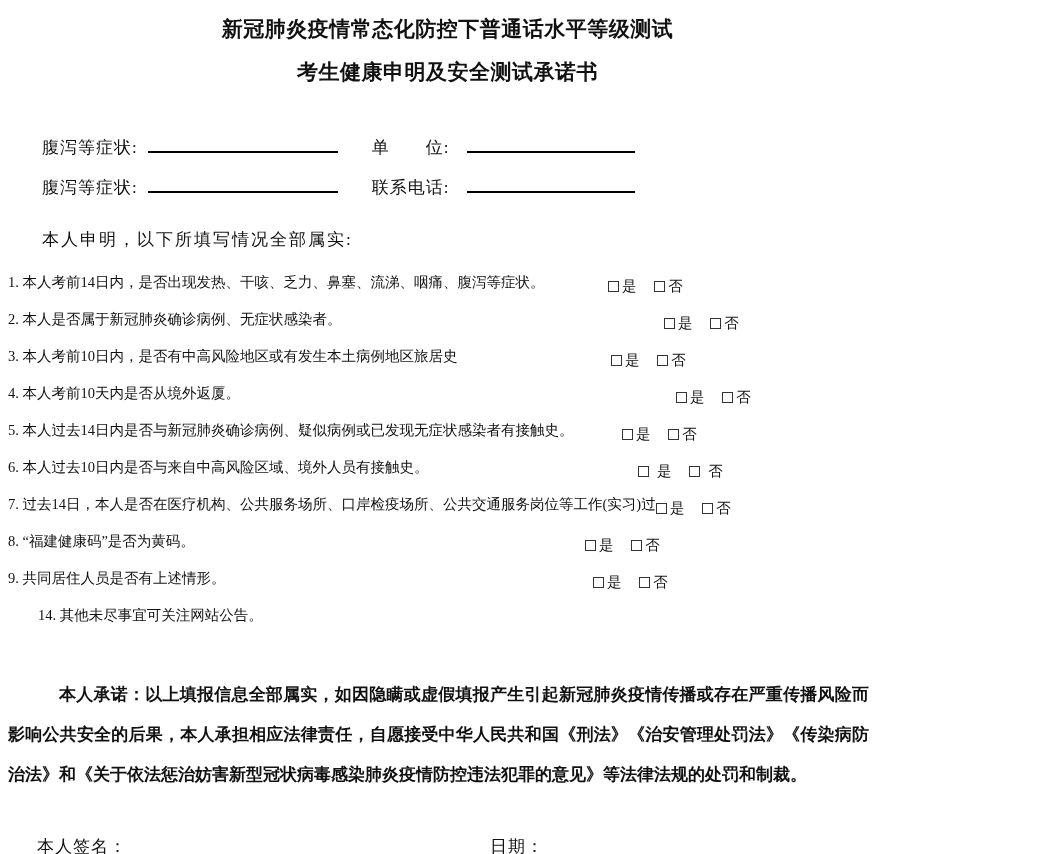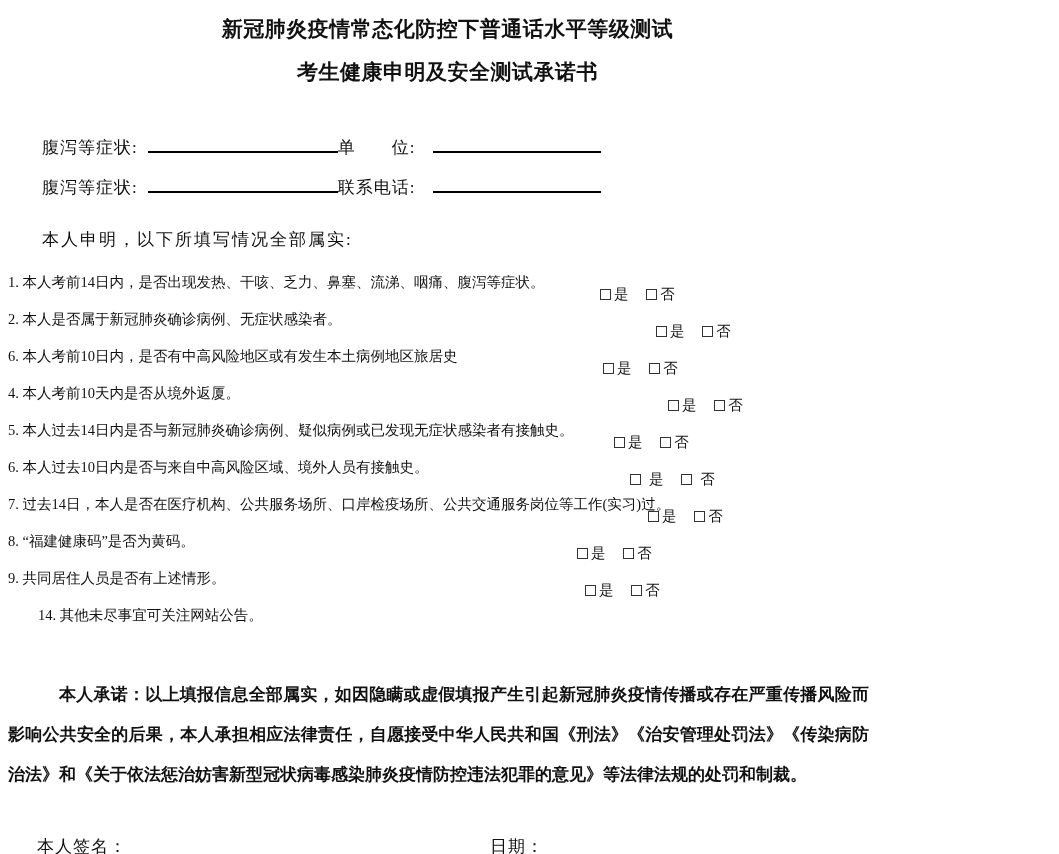--- a/index.html
+++ b/index.html
@@ -8,29 +8,29 @@
     position:relative; width:895px; height:854px; background:#fff;
     font-family:"Liberation Serif","DejaVu Serif",serif; color:#111; overflow:hidden;
   }
   .title1 { padding-top:15px; text-align:center; font-size:21px; font-weight:bold; letter-spacing:.5px; }
   .title2 { margin-top:15px; text-align:center; font-size:21px; font-weight:bold; letter-spacing:.5px; }
 
   .fields { margin:50px 0 0 42px; }
   .frow { display:flex; align-items:baseline; height:40px; font-size:17px; letter-spacing:1px; }
   .fline { display:inline-block; border-bottom:2px solid #000; height:17px; }
   .line-a { margin-left:10px; width:190px; }
-  .lbl-b  { }
+  .lbl-b  { margin-left:34px; }
   .line-b { margin-left:18px; width:168px; }
 
   .declare { margin:12px 0 0 42px; font-size:17px; letter-spacing:2px; }
 
   .questions { margin-top:22px; }
   .qrow { position:relative; height:37px; padding-left:8px; font-size:14.5px; white-space:nowrap; }
   .qrow.indent { padding-left:38px; }
-  .cbgroup { position:absolute; top:12px; white-space:nowrap; font-size:14.5px; }
+  .cbgroup { position:absolute; top:4px; white-space:nowrap; font-size:14.5px;margin-left:8px; }
   .cbx {
     display:inline-block; width:11px; height:11px; border:1px solid #333;
     background:#fff; vertical-align:-1px; margin-right:3px;
   }
   .pair2 { margin-left:14px; }
   .gapped .cbx { margin-right:8px; }
 
   .commitment {
     margin:32px 26px 0 8px; font-size:17px; font-weight:bold;
     line-height:40px; text-align:justify; text-indent:3em;
@@ -78,21 +78,21 @@
 
     <div class="qrow">
       <span>2. 本人是否属于新冠肺炎确诊病例、无症状感染者。</span>
       <span class="cbgroup" style="left:656px">
         <span class="cbx"></span><span>是</span>
         <span class="cbx pair2"></span><span>否</span>
       </span>
     </div>
 
     <div class="qrow">
-      <span>6. 本人考前10日内，是否有中高风险地区或有发生本土病例地区旅居史</span>
+      <span>3. 本人考前10日内，是否有中高风险地区或有发生本土病例地区旅居史</span>
       <span class="cbgroup" style="left:603px">
         <span class="cbx"></span><span>是</span>
         <span class="cbx pair2"></span><span>否</span>
       </span>
     </div>
 
     <div class="qrow">
       <span>4. 本人考前10天内是否从境外返厦。</span>
       <span class="cbgroup" style="left:668px">
         <span class="cbx"></span><span>是</span>

